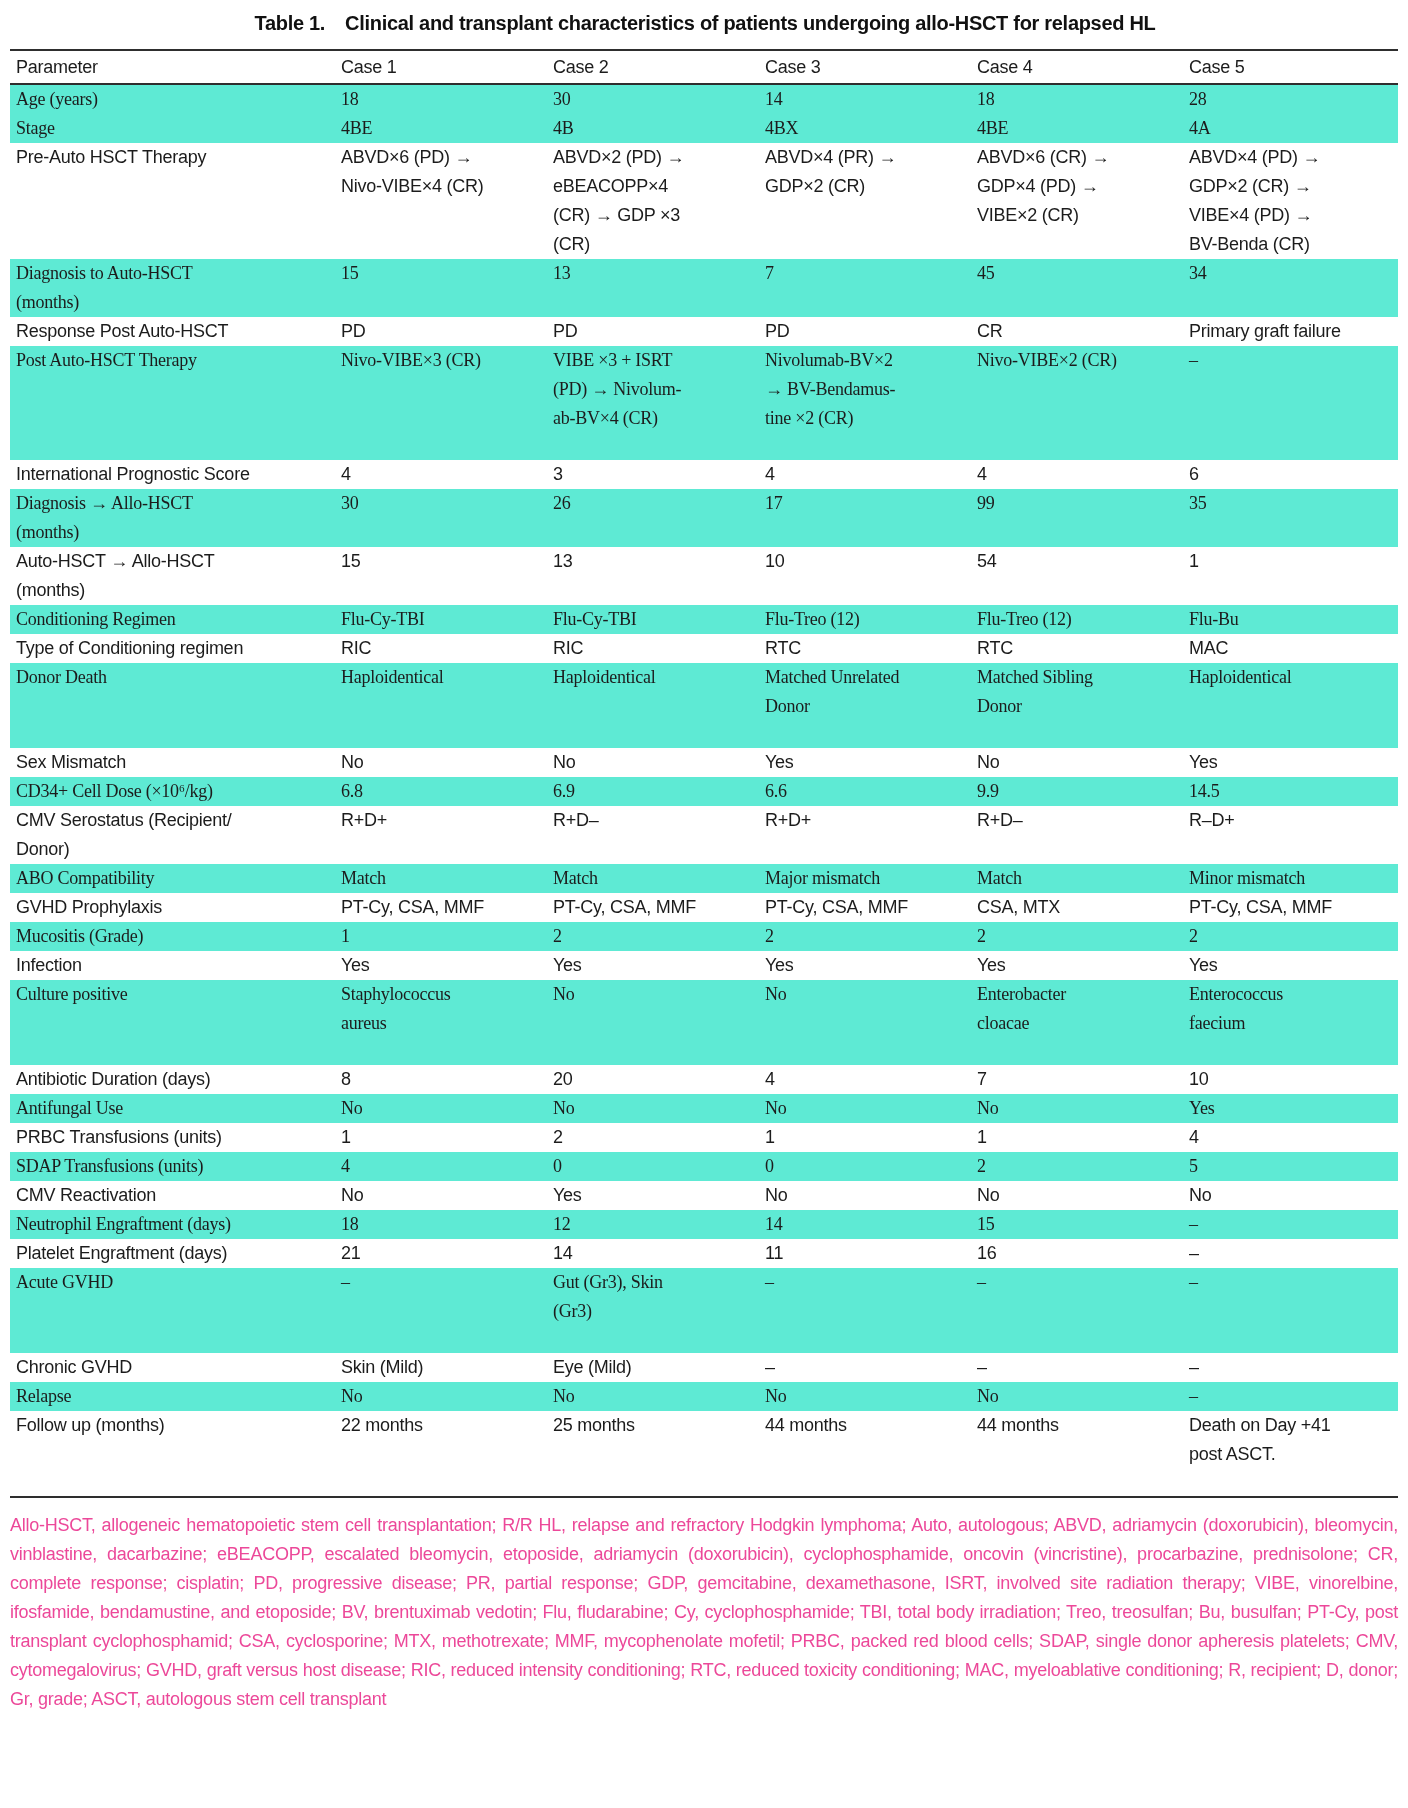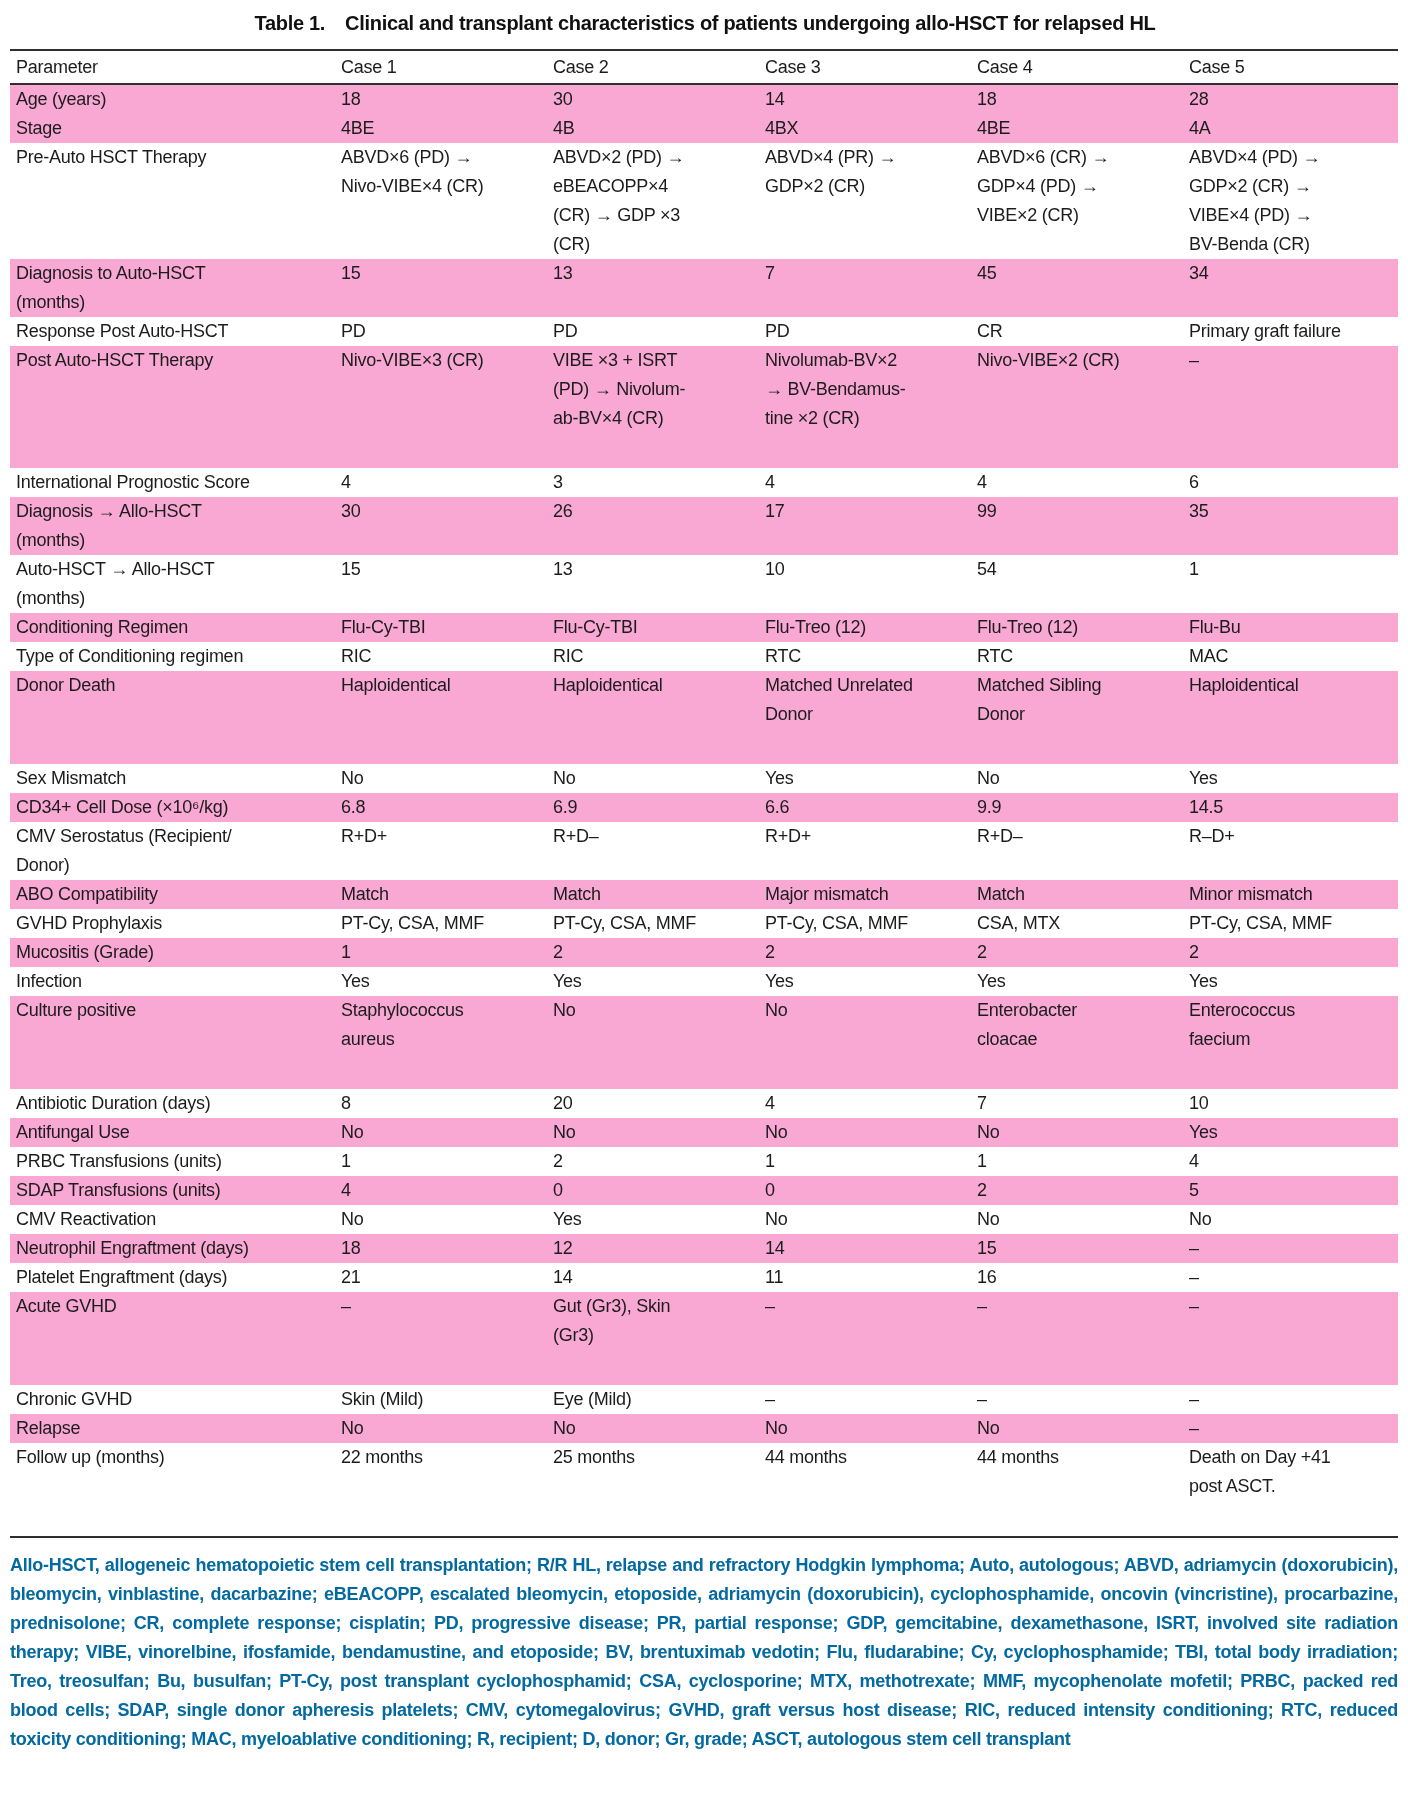--- a/index.html
+++ b/index.html
@@ -49,35 +49,35 @@
     letter-spacing: -0.25px;
     line-height: 29px;
     padding: 0 8px 0 3px;
     white-space: pre-line;
     overflow: hidden;
   }
   th.param {
     padding-left: 6px;
   }
   tbody tr.shaded {
-    background: #f9a8d4;
+    background: #5eead4;
+    font-family: Liberation Serif, serif;
   }
   tbody tr.extra th,
   tbody tr.extra td {
-    padding-bottom: 35px;
+    padding-bottom: 27px;
   }
   .footnote {
     width: 1388px;
     margin-top: 13px;
     font-size: 18px;
     line-height: 29px;
     letter-spacing: -0.25px;
     text-align: justify;
-    color: #0369a1;
-    font-weight: bold;
+    color: #ec4899;
   }
 </style>
 </head>
 <body>
 
 <div class="page">
 
   <div class="table-title">
     <span class="title-label">Table 1.</span><span>Clinical and transplant characteristics of patients undergoing allo-HSCT for relapsed HL</span>
   </div>

